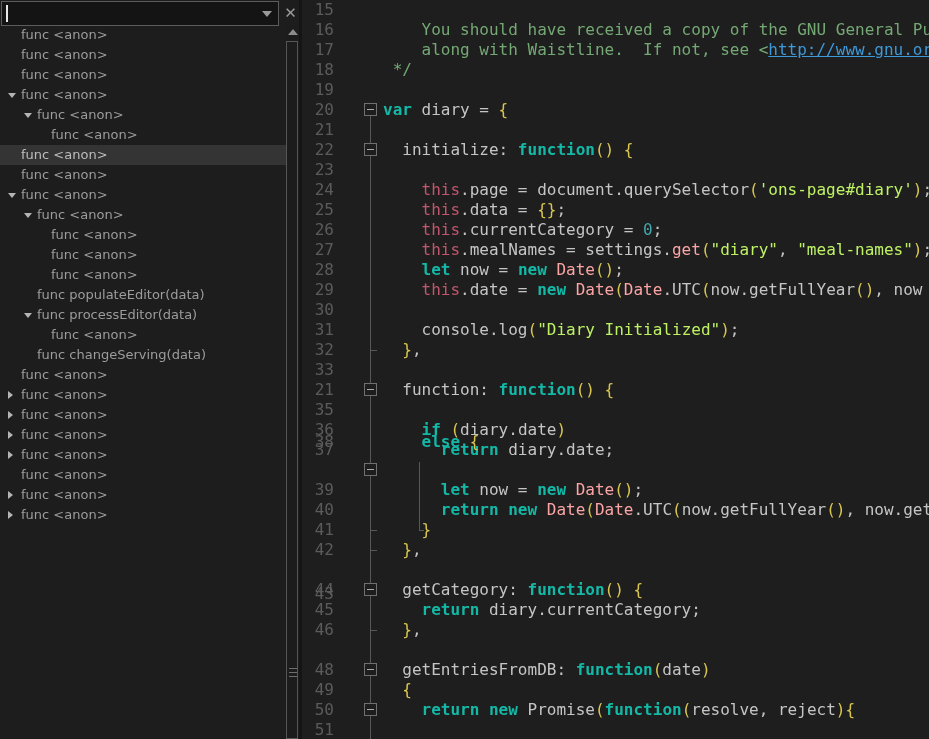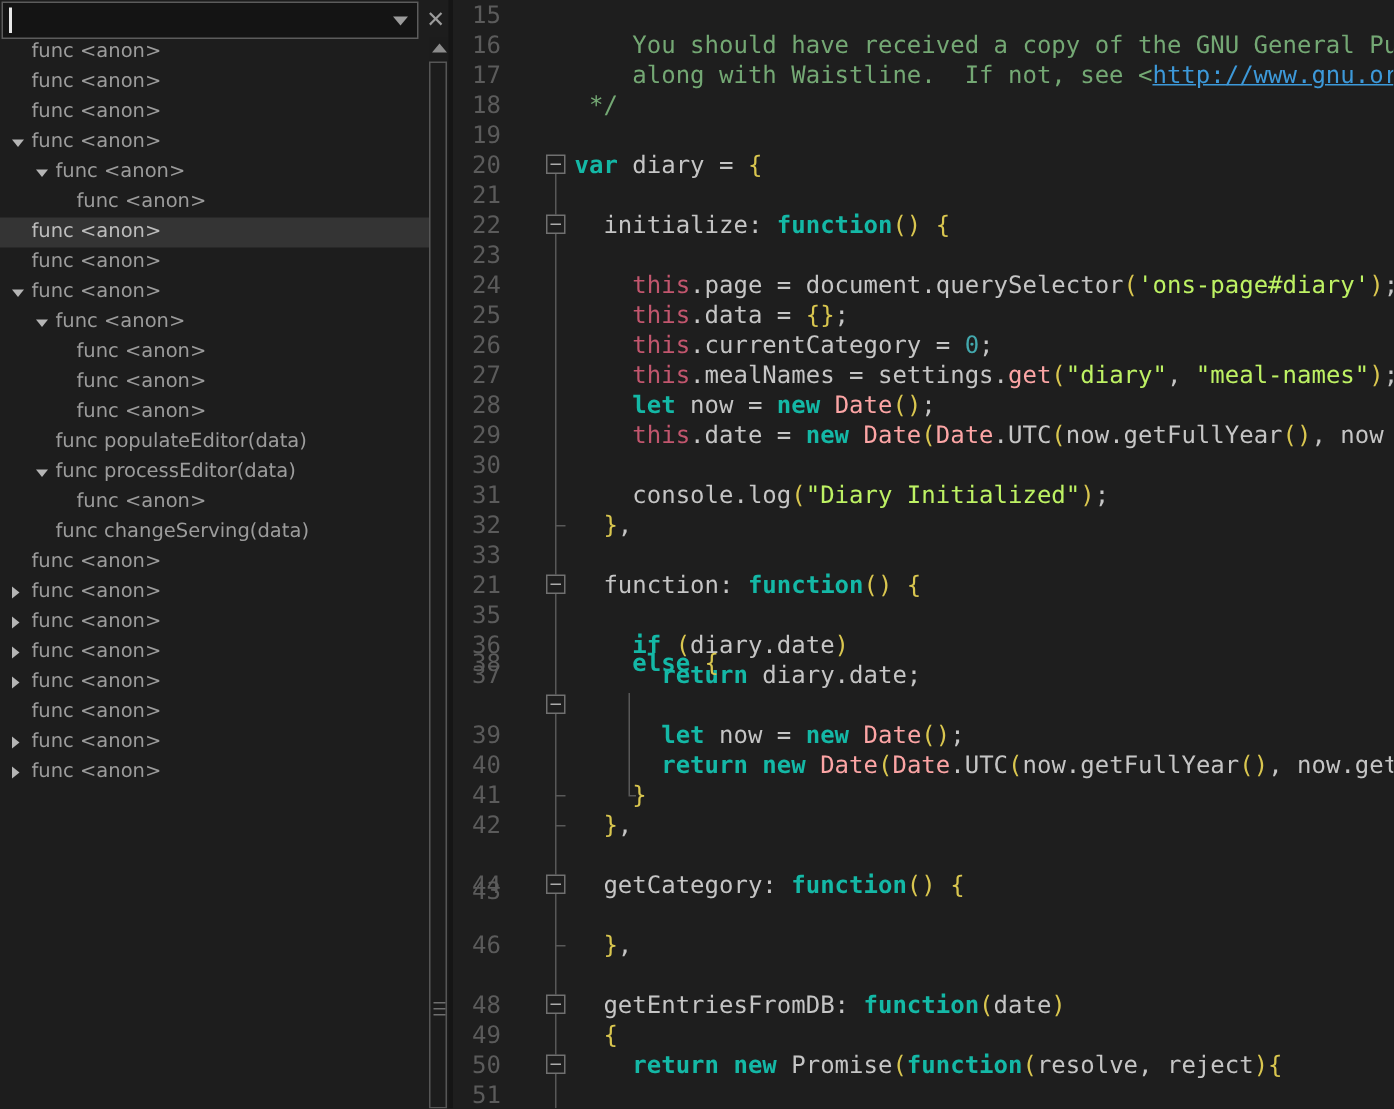--- a/index.html
+++ b/index.html
@@ -217,20 +217,21 @@
       <div class="crow" style="top: 400px;"><span class="ln">35</span></div>
       <div class="crow" style="top: 420px;"><span class="ln">36</span><span class="code"><span class="tk-d">    </span><span class="tk-k">if</span><span class="tk-d"> </span><span class="tk-y">(</span><span class="tk-d">diary.date</span><span class="tk-y">)</span></span></div>
       <div class="crow" style="top: 440px;"><span class="ln">37</span><span class="code"><span class="tk-d">      </span><span class="tk-k">return</span><span class="tk-d"> diary.date;</span></span></div>
       <div class="crow" style="top: 432px;"><span class="ln">38</span><span class="code"><span class="tk-d">    </span><span class="tk-k">else</span><span class="tk-d"> </span><span class="tk-y">{</span></span></div>
       <div class="crow" style="top: 480px;"><span class="ln">39</span><span class="code"><span class="tk-d">      </span><span class="tk-k">let</span><span class="tk-d"> now = </span><span class="tk-k">new</span><span class="tk-d"> </span><span class="tk-g">Date</span><span class="tk-y">()</span><span class="tk-d">;</span></span></div>
       <div class="crow" style="top: 500px;"><span class="ln">40</span><span class="code"><span class="tk-d">      </span><span class="tk-k">return</span><span class="tk-d"> </span><span class="tk-k">new</span><span class="tk-d"> </span><span class="tk-g">Date</span><span class="tk-y">(</span><span class="tk-g">Date</span><span class="tk-d">.UTC</span><span class="tk-y">(</span><span class="tk-d">now.getFullYear</span><span class="tk-y">()</span><span class="tk-d">, now.get</span></span></div>
       <div class="crow" style="top: 520px;"><span class="ln">41</span><span class="code"><span class="tk-d">    </span><span class="tk-y">}</span></span></div>
       <div class="crow" style="top: 540px;"><span class="ln">42</span><span class="code"><span class="tk-d">  </span><span class="tk-y">}</span><span class="tk-d">,</span></span></div>
       <div class="crow" style="top: 584px;"><span class="ln">43</span></div>
       <div class="crow" style="top: 580px;"><span class="ln">44</span><span class="code"><span class="tk-d">  getCategory: </span><span class="tk-k">function</span><span class="tk-y">()</span><span class="tk-d"> </span><span class="tk-y">{</span></span></div>
+      <div class="crow" style="top: 600px;"><span class="ln">45</span><span class="code"><span class="tk-d">    </span><span class="tk-k">return</span><span class="tk-d"> diary.currentCategory;</span></span></div>
       <div class="crow" style="top: 620px;"><span class="ln">46</span><span class="code"><span class="tk-d">  </span><span class="tk-y">}</span><span class="tk-d">,</span></span></div>
       <div class="crow" style="top: 660px;"><span class="ln">48</span><span class="code"><span class="tk-d">  getEntriesFromDB: </span><span class="tk-k">function</span><span class="tk-y">(</span><span class="tk-d">date</span><span class="tk-y">)</span></span></div>
       <div class="crow" style="top: 680px;"><span class="ln">49</span><span class="code"><span class="tk-d">  </span><span class="tk-y">{</span></span></div>
       <div class="crow" style="top: 700px;"><span class="ln">50</span><span class="code"><span class="tk-d">    </span><span class="tk-k">return</span><span class="tk-d"> </span><span class="tk-k">new</span><span class="tk-d"> Promise</span><span class="tk-y">(</span><span class="tk-k">function</span><span class="tk-y">(</span><span class="tk-d">resolve, reject</span><span class="tk-y">){</span></span></div>
       <div class="crow" style="top: 720px;"><span class="ln">51</span></div>
       <div class="fvline" style="top: 116px; height: 623px;"></div>
       <div class="ftick" style="top: 350px;"></div>
       <div class="ftick" style="top: 530px;"></div>
       <div class="ftick" style="top: 550px;"></div>
       <div class="ftick" style="top: 630px;"></div>

